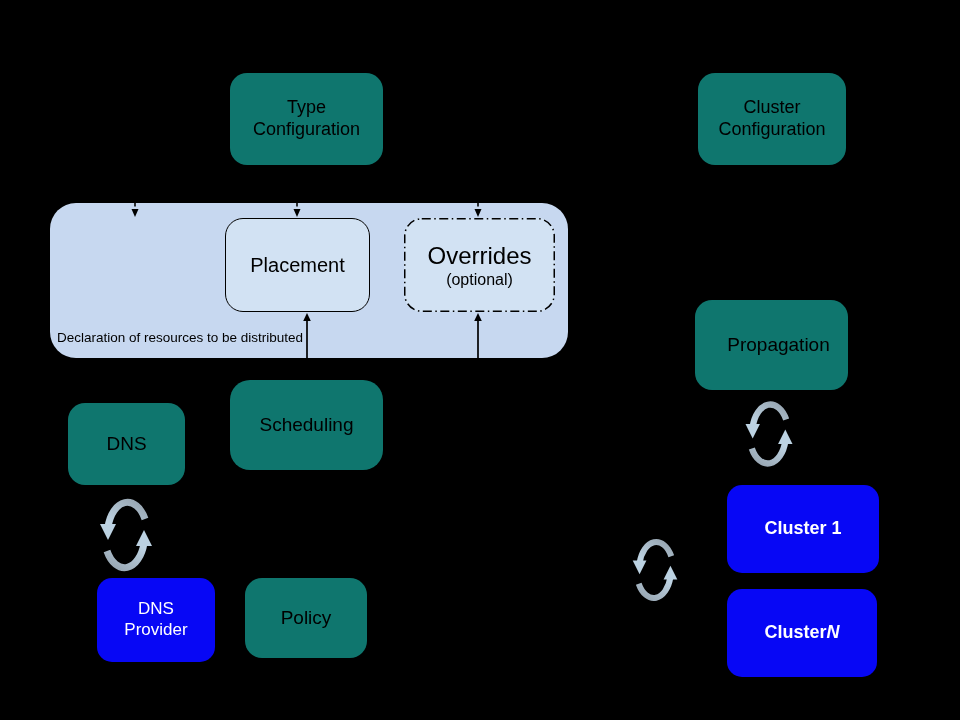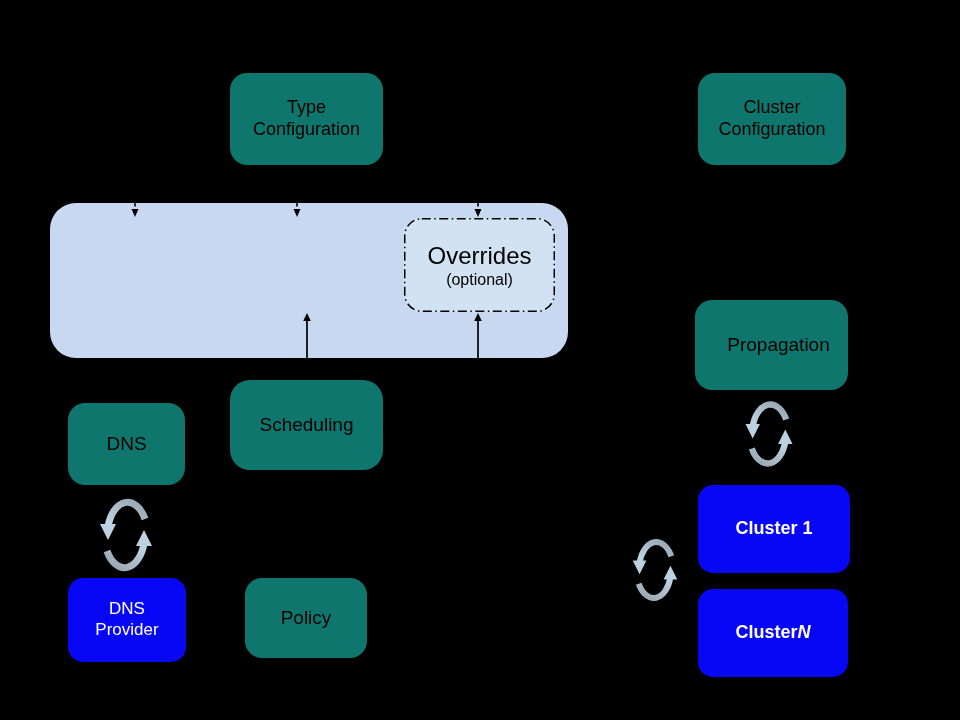--- a/index.html
+++ b/index.html
@@ -41,20 +41,21 @@
   .caption {
     position: absolute;
     left: 57px; top: 330px;
     font-size: 13.5px;
     color: #000;
   }
   .blue-box {
     background: #0707f5;
     color: #ffffff;
     border-radius: 15px;
+    margin-left: 29px;
   }
   .bold { font-weight: bold; font-size: 18px; }
   .dnsprov { font-size: 17px; }
   .italic { font-style: italic; }
   .overlay, .sync { position: absolute; pointer-events: none; }
   .overlay { left: 0; top: 0; }
 
   
   #type-config    { left: 230px; top: 73px;  width: 153px; height: 92px; font-size: 18px; }
   #cluster-config { left: 698px; top: 73px;  width: 148px; height: 92px; font-size: 18px; }
@@ -90,24 +91,26 @@
       </linearGradient>
     </defs>
   </svg>
 
   <div class="box light multiline" id="type-config">Type
 Configuration</div>
   <div class="box light multiline" id="cluster-config">Cluster
 Configuration</div>
 
   <div class="group"></div>
+  <div class="box inner" id="placement">Placement</div>
   <div class="box overrides" id="overrides">
     <div class="ov-title">Overrides</div>
     <div class="ov-sub">(optional)</div>
   </div>
+  <div class="caption">Declaration of resources to be distributed</div>
 
   <div class="box light" id="dns">DNS</div>
   <div class="box light" id="scheduling">Scheduling</div>
   <div class="box light" id="propagation">Propagation</div>
   <div class="box light" id="policy">Policy</div>
 
   <div class="box blue-box multiline dnsprov" id="dns-provider">DNS
 Provider</div>
   <div class="box blue-box bold" id="cluster-1">Cluster 1</div>
   <div class="box blue-box bold" id="cluster-n">

